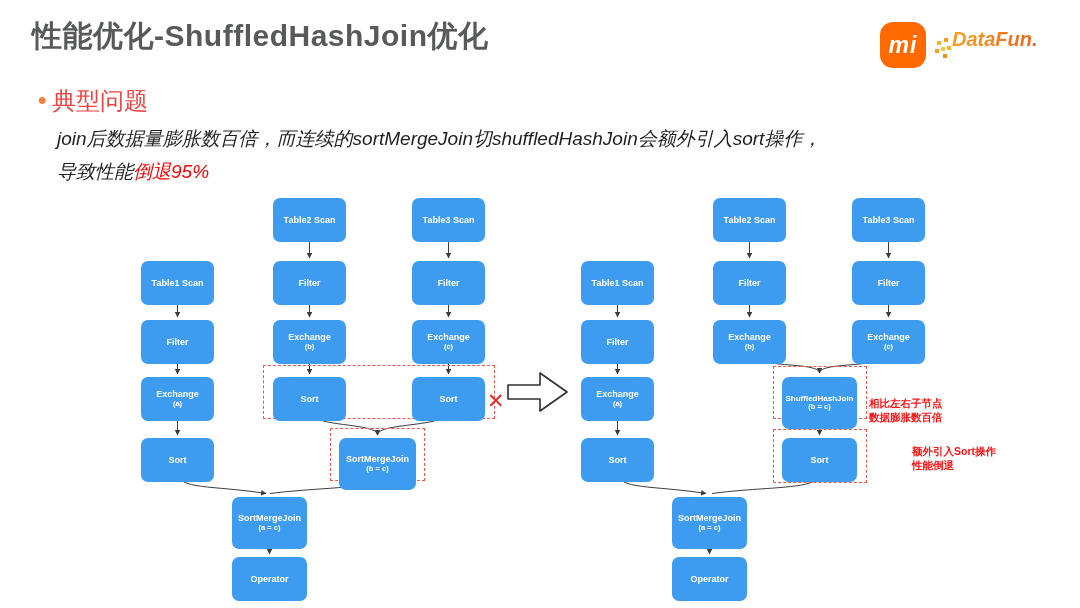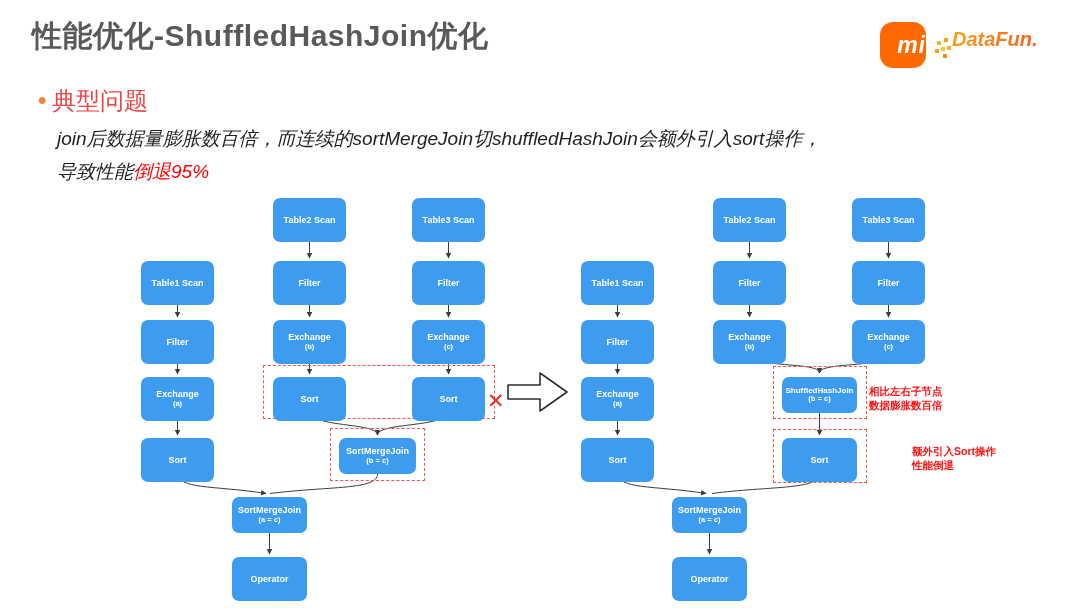--- a/index.html
+++ b/index.html
@@ -7,21 +7,21 @@
     position:relative;width:1080px;height:608px;background:#ffffff;
     font-family:"Liberation Sans","DejaVu Sans",sans-serif;overflow:hidden;
   }
   
   .title{
     position:absolute;left:32px;top:16px;font-size:30px;font-weight:bold;
     color:#58595b;letter-spacing:0.5px;white-space:nowrap;
   }
   .logo-mi{
     position:absolute;left:880px;top:22px;width:46px;height:46px;border-radius:13px;
-    background:#ff6900;color:#fff;display:flex;align-items:center;justify-content:flex-end;
+    background:#ff6900;color:#fff;display:flex;align-items:center;justify-content:center;
     font-size:23px;font-weight:bold;font-style:italic;letter-spacing:1px;
   }
   .logo-df{
     position:absolute;left:952px;top:28px;font-size:20px;font-weight:bold;font-style:italic;
     color:#f07818;background:linear-gradient(90deg,#f9a01b,#f0611f);
     -webkit-background-clip:text;background-clip:text;-webkit-text-fill-color:transparent;
     white-space:nowrap;
   }
   .df-dots{
     position:absolute;left:944px;top:38px;width:4px;height:4px;background:#f6a21c;
@@ -35,21 +35,21 @@
   .desc .hl{color:#ff0000;}
   
   .node{
     position:absolute;width:73px;height:44px;background:#3e9cf0;border-radius:7px;
     color:#fff;display:flex;flex-direction:column;align-items:center;justify-content:center;
     font-weight:bold;line-height:1.18;text-align:center;
   }
   .node .nl{font-size:9px;white-space:nowrap;}
   .node .nl.sm{font-size:8px;}
   .node .ns{font-size:7.5px;}
-  .node.big{height:36px;}
+  .node.big{height:52px;}
   
   .dashed{position:absolute;border:1.5px dashed #f2564a;}
   
   .anno{
     position:absolute;color:#ff1111;font-size:10.5px;font-weight:bold;line-height:1.35;
     white-space:nowrap;
   }
   .x-mark{position:absolute;left:487px;top:389px;color:#e62e2e;font-size:21px;font-weight:bold;}
   svg.layer{position:absolute;left:0;top:0;pointer-events:none;}
 </style>
@@ -213,21 +213,21 @@
       <span class="nl">Sort</span>
     </div>
   <div class="node big" style="left:672px;top:497px;width:75px">
       <span class="nl">SortMergeJoin</span>
       <span class="ns">(a = c)</span>
     </div>
   <div class="node" style="left:672px;top:557px;width:75px">
       <span class="nl">Operator</span>
     </div>
 
-  <div class="anno" style="left:869px;top:384px">
+  <div class="anno" style="left:869px;top:396px">
     <div>相比左右子节点</div>
     <div>数据膨胀数百倍</div>
   </div>
   <div class="anno" style="left:912px;top:444px">
     <div>额外引入Sort操作</div>
     <div>性能倒退</div>
   </div>
 
 </div>
 

